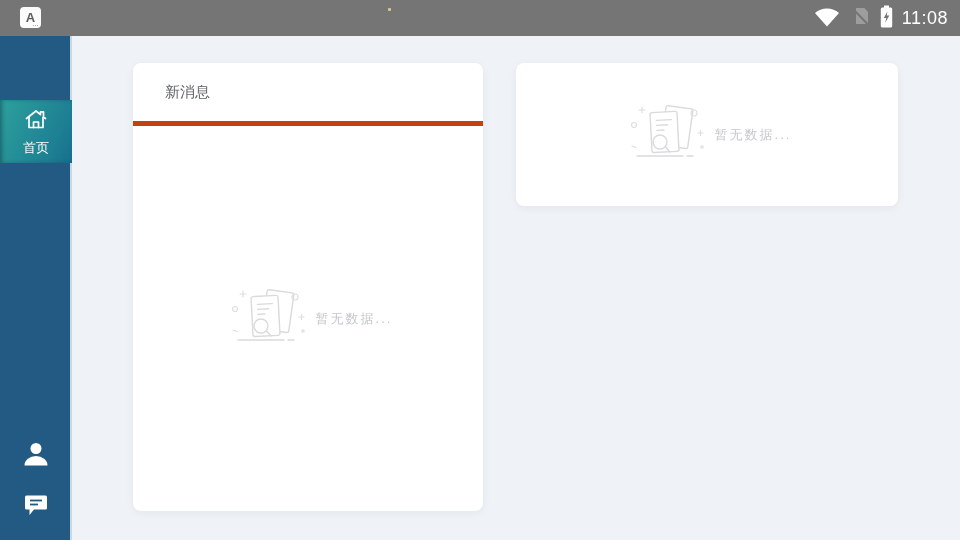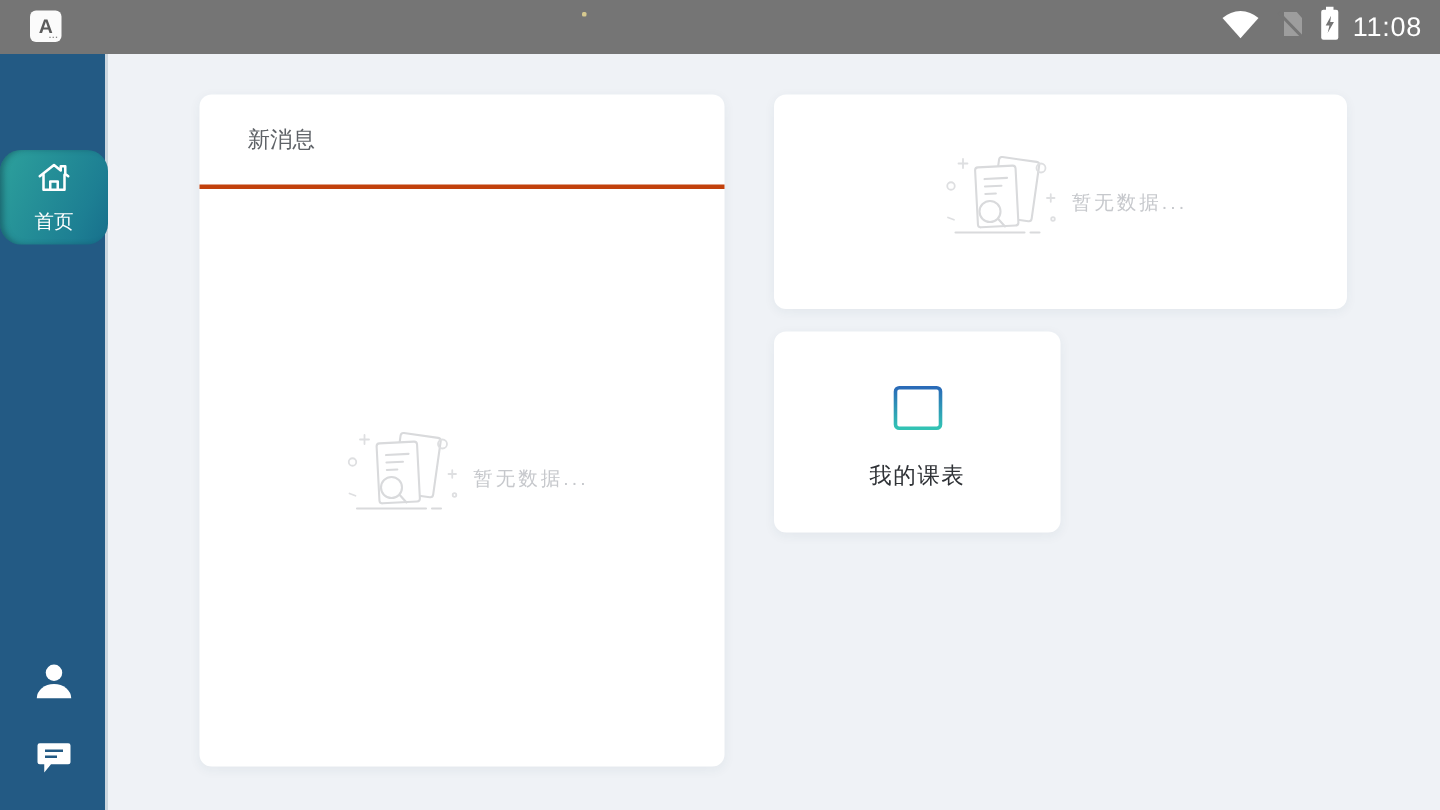--- a/index.html
+++ b/index.html
@@ -40,21 +40,21 @@
   
   .sidebar {
     position: absolute; left: 0; top: 36px; width: 72px; height: 504px;
     background: #235a84;
     border-right: 2px solid #ccd6de;
     z-index: 20;
   }
   .side-item {
     position: absolute; left: 0; top: 64px; width: 72px; height: 63px;
     display: flex; flex-direction: column; align-items: center; justify-content: center;
-    gap: 4px; cursor: pointer; border-radius: 14px;
+    gap: 4px; cursor: pointer;
   }
   .side-item.selected {
     background: linear-gradient(115deg, #2da19c 0%, #1d7f93 75%, #176f8c 100%);
     box-shadow: inset 3px 0 4px -1px rgba(10,40,60,0.45);
   }
   .side-item-label { color: #ffffff; font-size: 13px; }
   .side-bottom {
     position: absolute; left: 0; bottom: 22px; width: 72px;
     display: flex; flex-direction: column; align-items: center; gap: 22px;
   }
@@ -66,21 +66,21 @@
     background: #eff2f6;
   }
   .card {
     position: absolute; background: #ffffff; border-radius: 8px;
     box-shadow: 0 2px 8px rgba(40,60,90,0.06);
   }
   .card-messages { left: 59px; top: 27px; width: 350px; height: 448px; display: flex; flex-direction: column; }
   .card-messages-header {
     height: 63px; flex: 0 0 63px;
     display: flex; align-items: center; padding: 0 32px;
-    border-bottom: 3px solid #c2410c;
+    border-bottom: 5px solid #c2410c;
   }
   .card-title { font-size: 15px; color: #5f6368; }
   .card-messages-body { flex: 1; display: flex; align-items: center; justify-content: center; }
 
   .card-notices { left: 442px; top: 27px; width: 382px; height: 143px;
     display: flex; align-items: center; justify-content: center; }
 
   .card-timetable { left: 442px; top: 185px; width: 191px; height: 134px;
     display: flex; flex-direction: column; align-items: center; justify-content: center;
     gap: 10px; cursor: pointer; }
@@ -217,35 +217,14 @@
             <path d="M75 33 h5 M77.5 30.5 v5"></path>
             <path d="M9 46 l4 1.5"></path>
             <circle cx="79" cy="47" r="1.2"></circle>
           </g>
         </svg>
       </span>
       <span class="empty-text">暂无数据...</span>
     </div>
   </div>
 
-  <div class="card card-timetable">
-    <span>
-      <svg width="44" height="44" viewBox="0 0 44 44">
-        <defs>
-          <linearGradient id="calgrad" x1="0" y1="0" x2="0" y2="1">
-            <stop offset="0" stop-color="#2a6bb8"></stop>
-            <stop offset="1" stop-color="#32c3b4"></stop>
-          </linearGradient>
-        </defs>
-        <g fill="none" stroke="url(#calgrad)" stroke-width="2.4" stroke-linecap="round" stroke-linejoin="round">
-          <rect x="7" y="9.5" width="30" height="27" rx="2.5"></rect>
-          <line x1="7.5" y1="15.5" x2="36.5" y2="15.5"></line>
-          <line x1="15" y1="5.5" x2="15" y2="12"></line>
-          <line x1="29" y1="5.5" x2="29" y2="12"></line>
-          <line x1="13.5" y1="22.5" x2="30.5" y2="22.5"></line>
-          <line x1="13.5" y1="28.5" x2="30.5" y2="28.5"></line>
-        </g>
-      </svg>
-    </span>
-    <span class="timetable-label">我的课表</span>
-  </div>
 
 </div>
 
 </body></html>

